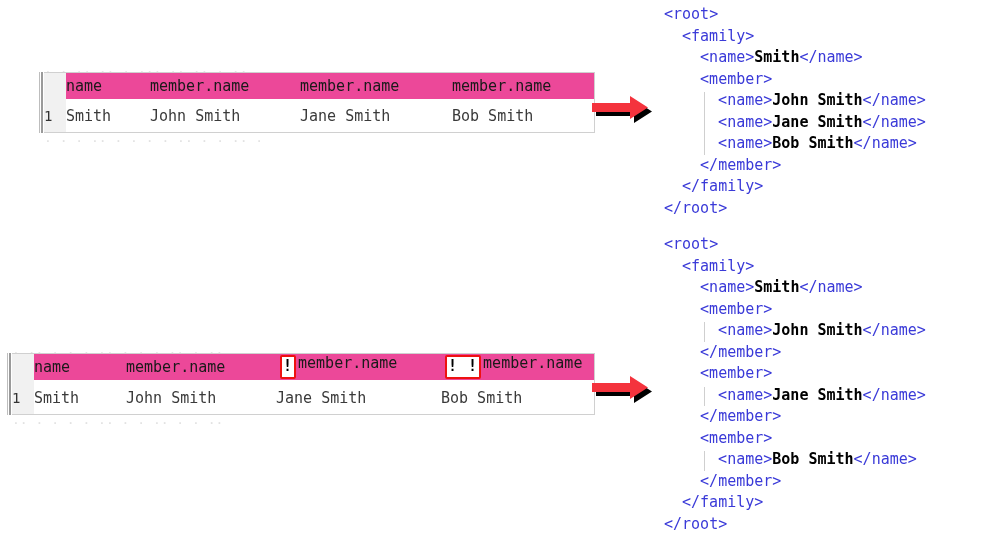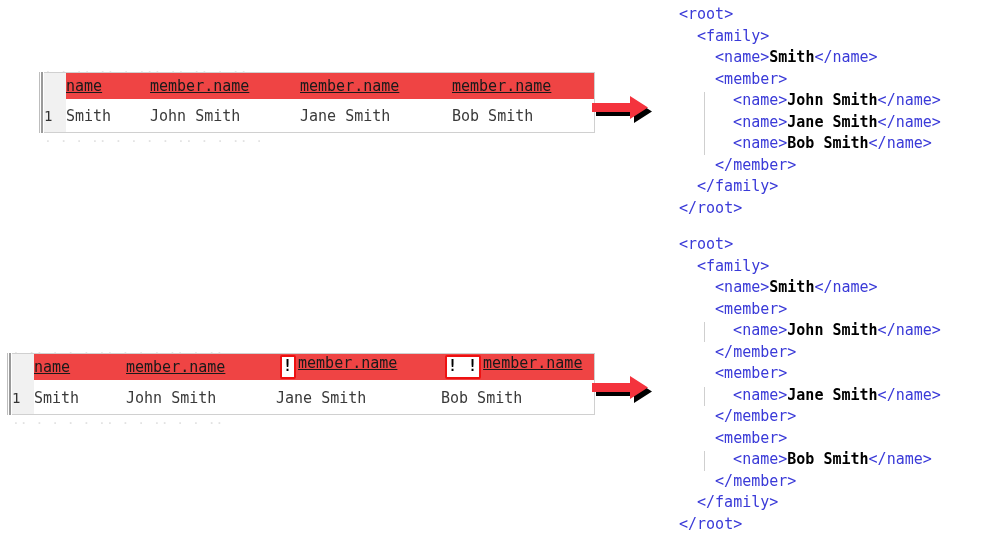--- a/index.html
+++ b/index.html
@@ -63,30 +63,29 @@
     background: #f1f1f1;
     border-right: 1px solid #c9c9c9;
     text-align: right;
     padding-right: 2px;
     color: #333333;
     font-size: 14px;
   }
   .rowhdr-corner { border-bottom: 1px solid #b9b9b9; }
 
   .colhdr {
-    background: #ef4444;
+    background: #ec4899;
     border-right: 1px solid #cccccc;
     border-bottom: 1px solid #b0b0b0;
     height: 27px;
     font-size: 15px;
     color: #1a1a1a;
     padding-left: 9px;
     white-space: nowrap;
     position: relative;
-    text-decoration: underline;
   }
   .colhdr:last-child { border-right: none; }
 
   .cell {
     background: #ffffff;
     border-right: 1px solid #d6d6d6;
     height: 33px;
     font-size: 15px;
     color: #3a3a3a;
     padding-left: 9px;
@@ -145,21 +144,21 @@
 
   
   .xml {
     position: absolute;
     font-family: "DejaVu Sans Mono", monospace;
     font-size: 15px;
     line-height: 21.5px;
     white-space: pre;
     color: #2b2bdd;
   }
-  .xml .line { position: relative; height: 21.5px; margin-left: 15px; }
+  .xml .line { position: relative; height: 21.5px; }
   .tag  { color: #3a3ad8; }
   .val  { color: #000000; font-weight: bold; }
   
   .guide {
     position: absolute;
     width: 1px;
     background: #cfcfcf;
     pointer-events: none;
   }
 </style>

